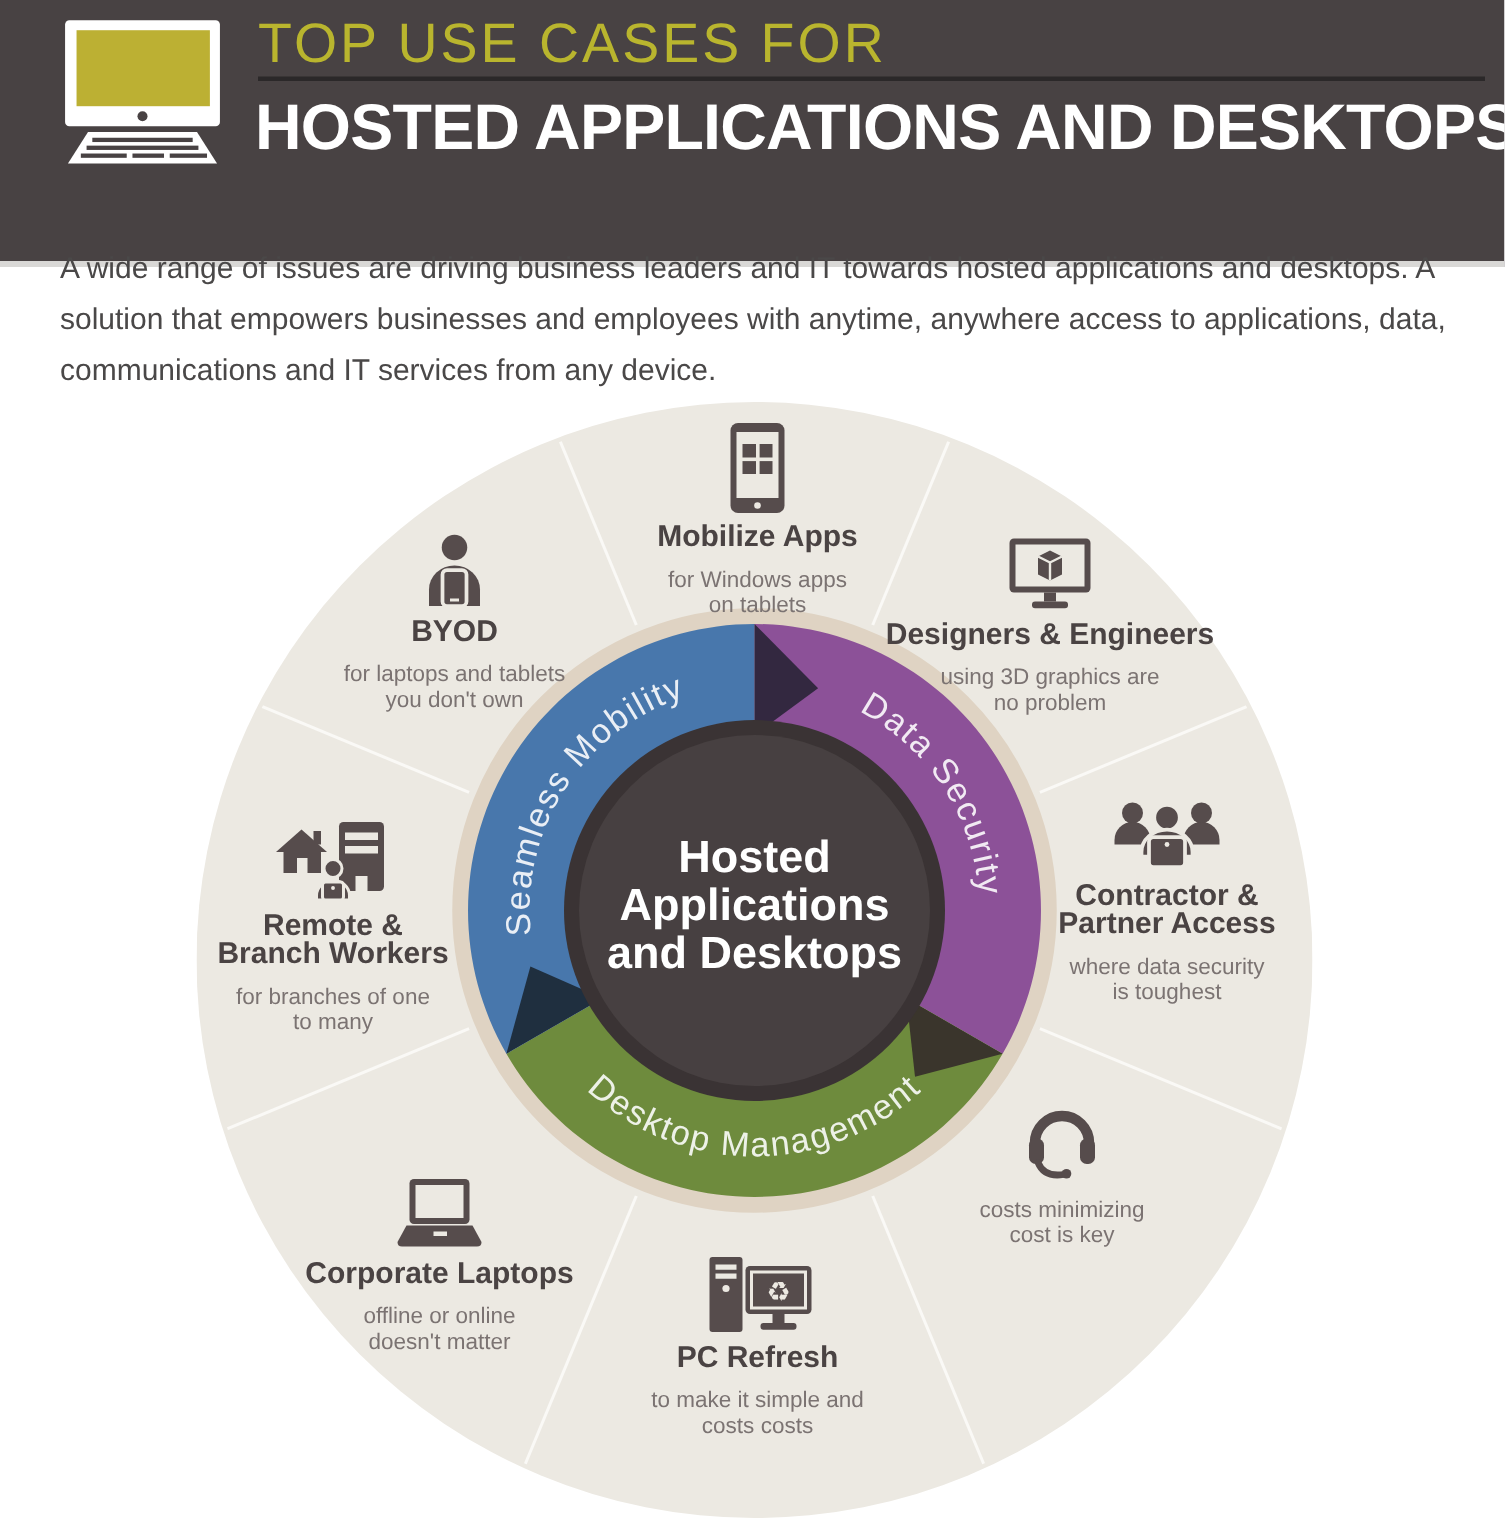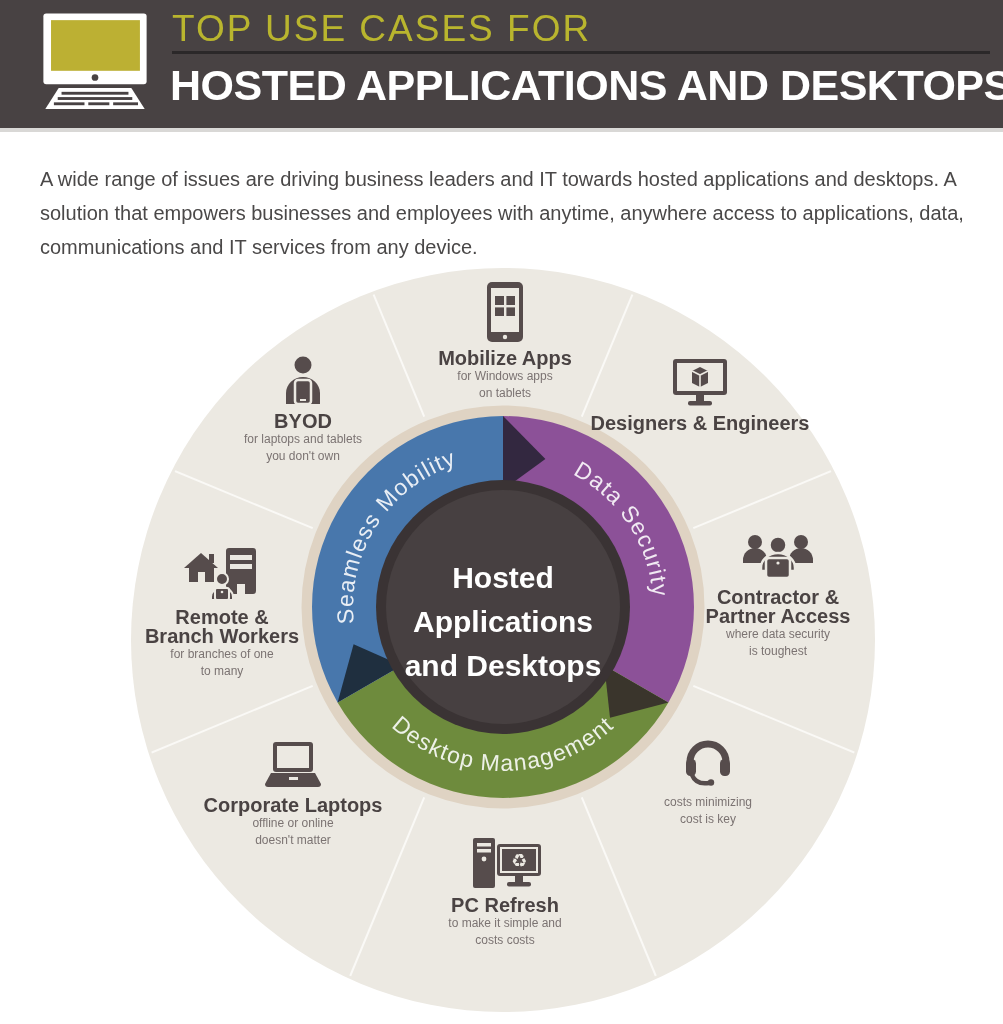--- a/index.html
+++ b/index.html
@@ -2,21 +2,21 @@
 <html><head>
 <meta charset="utf-8">
 <style>
   html,body{margin:0;padding:0;}
   body{
     width:1003px;height:1024px;position:relative;overflow:hidden;
     background:#ffffff;font-family:"Liberation Sans",sans-serif;
   }
   
   .header{
-    position:absolute;left:0;top:0;width:1003px;height:132px;
+    position:absolute;left:0;top:0;width:1003px;height:178px;
     background:#484243;border-bottom:4px solid #d9d8d6;box-sizing:border-box;
   }
   .header-icon{position:absolute;left:30px;top:9px;}
   .title-top{
     position:absolute;left:172px;top:8px;font-size:37px;letter-spacing:2px;
     color:#b9b52e;font-weight:400;white-space:nowrap;
   }
   .title-rule{position:absolute;left:172px;top:51px;width:818px;height:3px;background:#2b2829;}
   .title-main{
     position:absolute;left:170px;top:61px;font-size:43px;font-weight:bold;
@@ -29,33 +29,33 @@
   }
   
   .wheel-svg{position:absolute;left:131px;top:268px;}
   .ring-label{
     font-size:23px;letter-spacing:1.2px;fill:rgba(255,255,255,0.88);
     font-family:"Liberation Sans",sans-serif;
   }
   .center-label{
     position:absolute;left:503px;top:556px;transform:translateX(-50%);
     width:280px;text-align:center;color:#ffffff;font-size:30px;font-weight:bold;
-    line-height:44px;white-space:pre-line;
+    line-height:32px;white-space:pre-line;
   }
   
   .uc{position:absolute;transform:translateX(-50%);text-align:center;}
   .uc svg{display:block;margin:0 auto 6px auto;}
   .uc-title{font-size:20px;font-weight:bold;color:#4a4343;line-height:19px;white-space:pre-line;}
-  .uc-sub{font-size:12px;color:#7b7372;line-height:16.5px;margin-top:0;white-space:pre-line;}
+  .uc-sub{font-size:15px;color:#7b7372;line-height:16.5px;margin-top:11px;white-space:pre-line;}
   .uc-mobilize  {left:505px;top:281px;width:180px;}
   .uc-designers {left:700px;top:358px;width:220px;}
   .uc-contractor{left:778px;top:532px;width:180px;}
   .uc-callcenter{left:708px;top:734px;width:170px;}
   .uc-pc        {left:505px;top:836px;width:200px;}
-  .uc-corporate {left:293px;top:740px;width:190px;}
+  .uc-corporate {left:293px;top:784px;width:190px;}
   .uc-remote    {left:222px;top:546px;width:180px;}
   .uc-byod      {left:303px;top:356px;width:200px;}
   .icon-fill{fill:#564c4c;}
   .icon-knock{fill:#ece9e2;}
 </style>
 </head>
 <body>
 
 <div class="header">
   <svg class="header-icon" width="130" height="115" viewBox="0 0 136 115">
@@ -144,20 +144,22 @@
 <div class="uc uc-designers">
   <svg width="64" height="50" viewBox="0 0 64 50">
     <rect x="5" y="1" width="54" height="36" rx="3" class="icon-fill"></rect>
     <rect x="9" y="5" width="46" height="28" class="icon-knock"></rect>
     <polygon points="24,13 32,9 40,13 40,25 32,29 24,25" class="icon-fill"></polygon>
     <path d="M24 13 L32 17 L40 13 M32 17 L32 29" stroke="#ece9e2" stroke-width="1.6" fill="none"></path>
     <rect x="28" y="37" width="8" height="6" class="icon-fill"></rect>
     <rect x="20" y="43" width="24" height="4.5" rx="2" class="icon-fill"></rect>
   </svg>
   <div class="uc-title">Designers &amp; Engineers</div>
+  <div class="uc-sub">using 3D graphics are
+no problem</div>
 </div>
 
 <div class="uc uc-contractor">
   <svg width="72" height="50" viewBox="0 0 72 50">
     <circle cx="13" cy="10" r="7" class="icon-fill"></circle>
     <path d="M1 31 v-3 a12 12 0 0 1 24 0 v3 z" class="icon-fill"></path>
     <circle cx="59" cy="10" r="7" class="icon-fill"></circle>
     <path d="M47 31 v-3 a12 12 0 0 1 24 0 v3 z" class="icon-fill"></path>
     <circle cx="36" cy="13" r="8.5" class="icon-fill" stroke="#ece9e2" stroke-width="2.5"></circle>
     <path d="M19 39 v-3 a17 15 0 0 1 34 0 v3 z" class="icon-fill" stroke="#ece9e2" stroke-width="2.5"></path>

